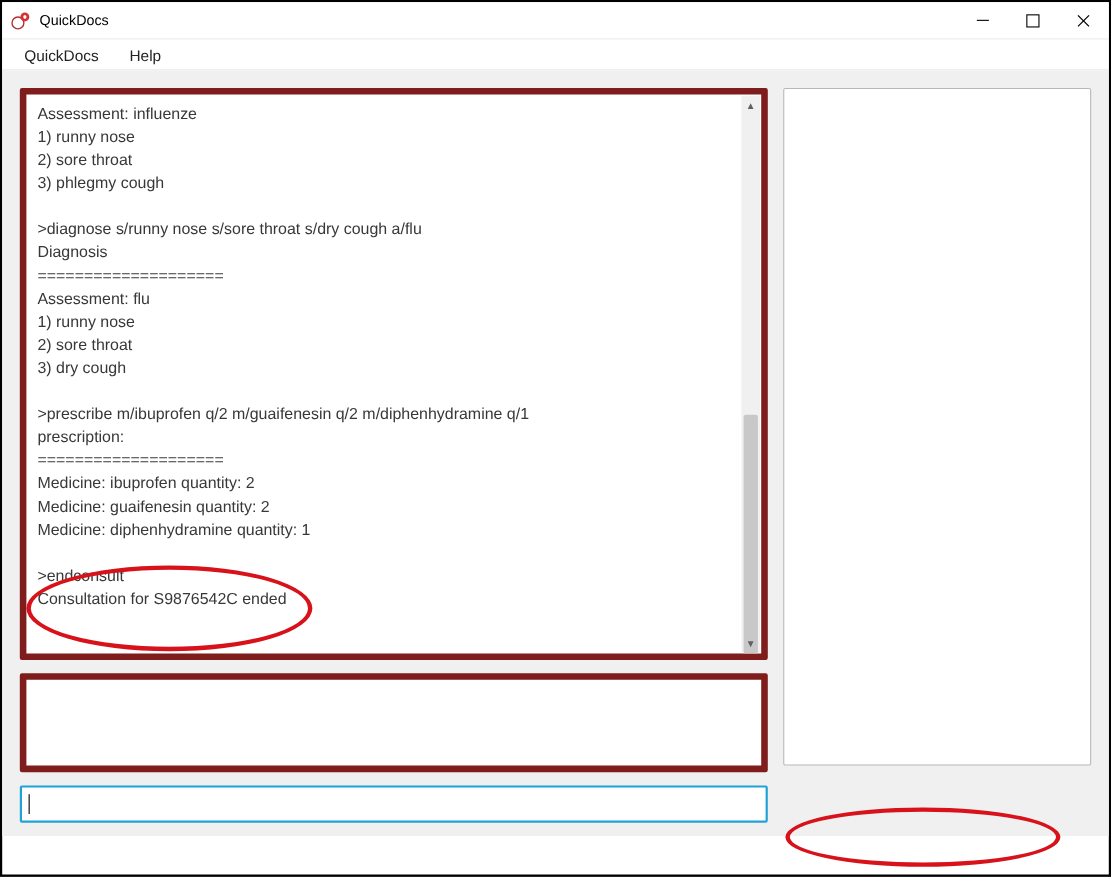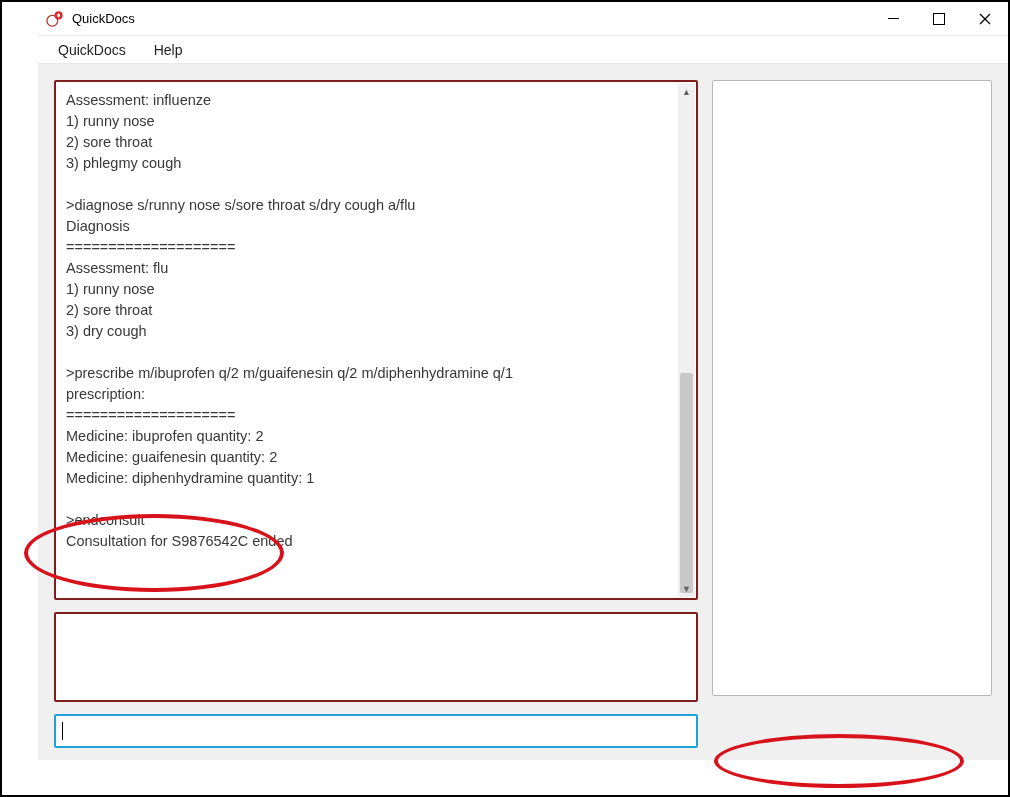--- a/index.html
+++ b/index.html
@@ -80,21 +80,21 @@
       gap: 12px;
     }
     .right-col {
       width: 280px;
       display: flex;
       flex-direction: column;
       gap: 12px;
     }
     .panel {
       background: #fff;
-      border: 2px solid #7f1d1d;
+      border: 6px solid #7f1d1d;
       border-radius: 2px;
     }
     .log-panel {
       position: relative;
       flex: 0 0 520px;
       padding: 0;
       overflow: hidden;
     }
     .log-content {
       position: absolute;
@@ -153,21 +153,21 @@
     .side-bottom {
       height: 40px;
     }
     
     .ellipse {
       position: absolute;
       border: 4px solid #d8121a;
       border-radius: 50%;
       pointer-events: none;
     }
-    .wrap { position: relative; width: 100%; height: 100%; padding-left: 36px; }
+    .wrap { position: relative; width: 100%; height: 100%; }
     
     .app-icon svg { width: 18px; height: 18px; }
   </style>
 </head>
 <body>
 
 <div class="outer-border">
 <div class="window">
   <div class="wrap">
 

